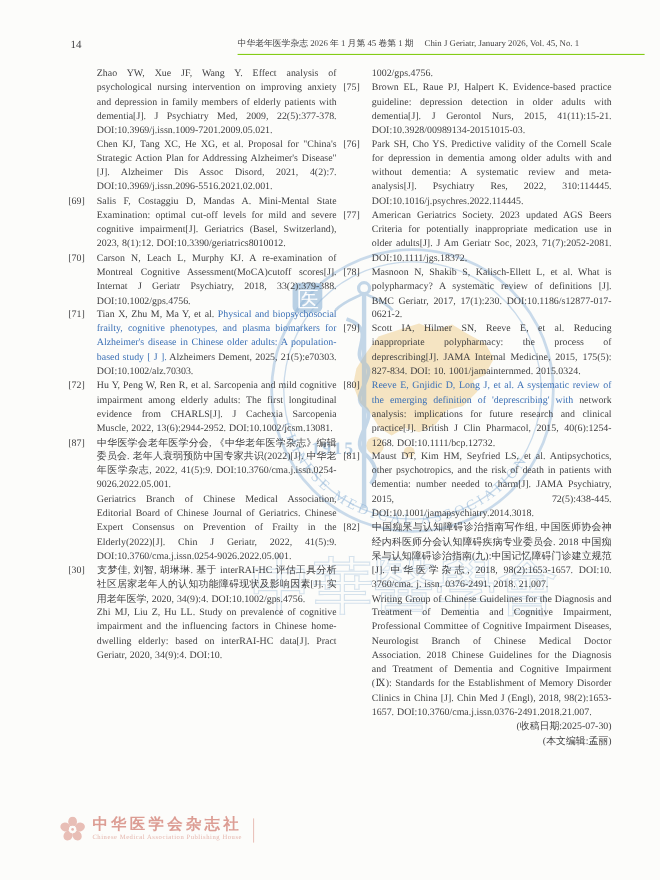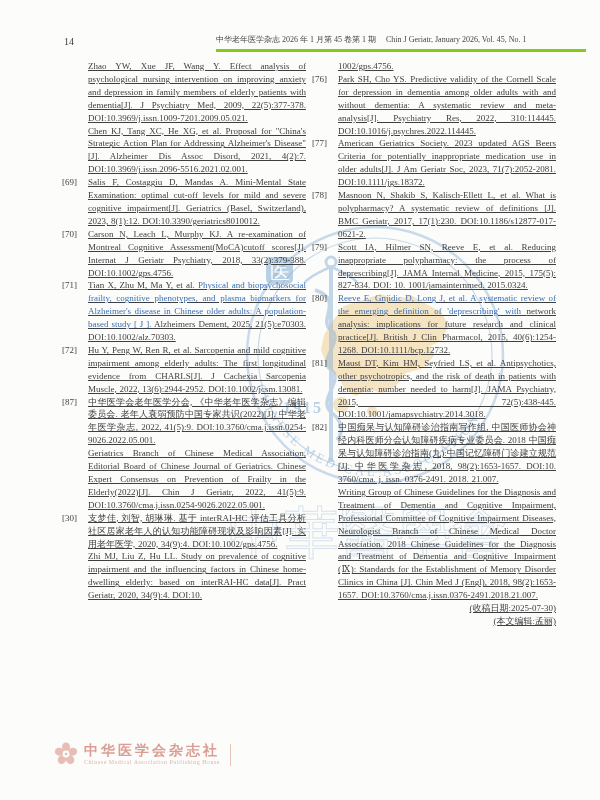--- a/index.html
+++ b/index.html
@@ -7,31 +7,31 @@
     width:600px;height:800px;position:relative;overflow:hidden;
     background:#fcfcfa;
     font-family:"Liberation Serif","DejaVu Serif",serif;
     color:#3f3f41;
   }
   
   #page-num{position:absolute;left:64px;top:36px;font-size:10px;z-index:3;}
   #journal-line{
     position:absolute;left:216px;top:34px;width:370px;z-index:3;
     font-size:8px;white-space:nowrap;letter-spacing:0;
-    border-bottom:3px solid #84cc16;padding-bottom:4px;color:#454547;
+    border-bottom:1px solid #84cc16;padding-bottom:4px;color:#454547;
   }
   #journal-line .sep{display:inline-block;width:10px;}
   
   .col{
     position:absolute;top:60px;width:244px;height:716px;overflow:hidden;z-index:2;
     font-size:9px;line-height:12.9px;
   }
   #col-left{left:62px;}
   #col-right{left:312px;}
-  .ref{margin:0;text-align:justify;text-indent:-26px;padding-left:26px;word-spacing:0.4px;text-decoration:underline;}
+  .ref{margin:0;text-align:justify;text-indent:-26px;padding-left:26px;word-spacing:0.4px;}
   .ref.cont{text-indent:0;}
   .ref.right{text-align:right;text-indent:0;}
   .num{display:inline-block;width:26px;text-indent:0;}
   .blue{color:#3a6fb5;}
   
   #watermark{position:absolute;left:0;top:0;z-index:1;pointer-events:none;}
   
   #footer-logo{
     position:absolute;left:54px;top:742px;z-index:2;display:flex;align-items:flex-end;gap:6px;
   }
@@ -89,20 +89,21 @@
     <p class="ref"><span class="num">[70]</span><span>Carson N, Leach L, Murphy KJ. A re-examination of Montreal Cognitive Assessment(MoCA)cutoff scores[J]. Internat J Geriatr Psychiatry, 2018, 33(2):379-388. DOI:10.1002/gps.4756.</span></p>
     <p class="ref"><span class="num">[71]</span><span>Tian X, Zhu M, Ma Y, et al. </span><span class="blue">Physical and biopsychosocial frailty, cognitive phenotypes, and plasma biomarkers for Alzheimer's disease in Chinese older adults: A population-based study [ J ]. </span><span>Alzheimers Dement, 2025, 21(5):e70303. DOI:10.1002/alz.70303.</span></p>
     <p class="ref"><span class="num">[72]</span><span>Hu Y, Peng W, Ren R, et al. Sarcopenia and mild cognitive impairment among elderly adults: The first longitudinal evidence from CHARLS[J]. J Cachexia Sarcopenia Muscle, 2022, 13(6):2944-2952. DOI:10.1002/jcsm.13081.</span></p>
     <p class="ref"><span class="num">[87]</span><span>中华医学会老年医学分会, 《中华老年医学杂志》编辑委员会. 老年人衰弱预防中国专家共识(2022)[J]. 中华老年医学杂志, 2022, 41(5):9. DOI:10.3760/cma.j.issn.0254-9026.2022.05.001.</span></p>
     <p class="ref cont"><span>Geriatrics Branch of Chinese Medical Association, Editorial Board of Chinese Journal of Geriatrics. Chinese Expert Consensus on Prevention of Frailty in the Elderly(2022)[J]. Chin J Geriatr, 2022, 41(5):9. DOI:10.3760/cma.j.issn.0254-9026.2022.05.001.</span></p>
     <p class="ref"><span class="num">[30]</span><span>支梦佳, 刘智, 胡琳琳. 基于 interRAI-HC 评估工具分析社区居家老年人的认知功能障碍现状及影响因素[J]. 实用老年医学, 2020, 34(9):4. DOI:10.1002/gps.4756.</span></p>
     <p class="ref cont"><span>Zhi MJ, Liu Z, Hu LL. Study on prevalence of cognitive impairment and the influencing factors in Chinese home-dwelling elderly: based on interRAI-HC data[J]. Pract Geriatr, 2020, 34(9):4. DOI:10.</span></p>
   </div>
 <div id="col-right" class="col">
     <p class="ref cont"><span>1002/gps.4756.</span></p>
+    <p class="ref"><span class="num">[75]</span><span>Brown EL, Raue PJ, Halpert K. Evidence-based practice guideline: depression detection in older adults with dementia[J]. J Gerontol Nurs, 2015, 41(11):15-21. DOI:10.3928/00989134-20151015-03.</span></p>
     <p class="ref"><span class="num">[76]</span><span>Park SH, Cho YS. Predictive validity of the Cornell Scale for depression in dementia among older adults with and without dementia: A systematic review and meta-analysis[J]. Psychiatry Res, 2022, 310:114445. DOI:10.1016/j.psychres.2022.114445.</span></p>
     <p class="ref"><span class="num">[77]</span><span>American Geriatrics Society. 2023 updated AGS Beers Criteria for potentially inappropriate medication use in older adults[J]. J Am Geriatr Soc, 2023, 71(7):2052-2081. DOI:10.1111/jgs.18372.</span></p>
     <p class="ref"><span class="num">[78]</span><span>Masnoon N, Shakib S, Kalisch-Ellett L, et al. What is polypharmacy? A systematic review of definitions [J]. BMC Geriatr, 2017, 17(1):230. DOI:10.1186/s12877-017-0621-2.</span></p>
     <p class="ref"><span class="num">[79]</span><span>Scott IA, Hilmer SN, Reeve E, et al. Reducing inappropriate polypharmacy: the process of deprescribing[J]. JAMA Internal Medicine, 2015, 175(5): 827-834. DOI: 10. 1001/jamainternmed. 2015.0324.</span></p>
     <p class="ref"><span class="num">[80]</span><span class="blue">Reeve E, Gnjidic D, Long J, et al. A systematic review of the emerging definition of 'deprescribing' with </span><span>network analysis: implications for future research and clinical practice[J]. British J Clin Pharmacol, 2015, 40(6):1254-1268. DOI:10.1111/bcp.12732.</span></p>
     <p class="ref"><span class="num">[81]</span><span>Maust DT, Kim HM, Seyfried LS, et al. Antipsychotics, other psychotropics, and the risk of death in patients with dementia: number needed to harm[J]. JAMA Psychiatry, 2015, 72(5):438-445. DOI:10.1001/jamapsychiatry.2014.3018.</span></p>
     <p class="ref"><span class="num">[82]</span><span>中国痴呆与认知障碍诊治指南写作组, 中国医师协会神经内科医师分会认知障碍疾病专业委员会. 2018 中国痴呆与认知障碍诊治指南(九):中国记忆障碍门诊建立规范[J]. 中华医学杂志, 2018, 98(2):1653-1657. DOI:10. 3760/cma. j. issn. 0376-2491. 2018. 21.007.</span></p>
     <p class="ref cont"><span>Writing Group of Chinese Guidelines for the Diagnosis and Treatment of Dementia and Cognitive Impairment, Professional Committee of Cognitive Impairment Diseases, Neurologist Branch of Chinese Medical Doctor Association. 2018 Chinese Guidelines for the Diagnosis and Treatment of Dementia and Cognitive Impairment (Ⅸ): Standards for the Establishment of Memory Disorder Clinics in China [J]. Chin Med J (Engl), 2018, 98(2):1653-1657. DOI:10.3760/cma.j.issn.0376-2491.2018.21.007.</span></p>
     <p class="ref cont right"><span>(收稿日期:2025-07-30)</span></p>
     <p class="ref cont right"><span>(本文编辑:孟丽)</span></p>

